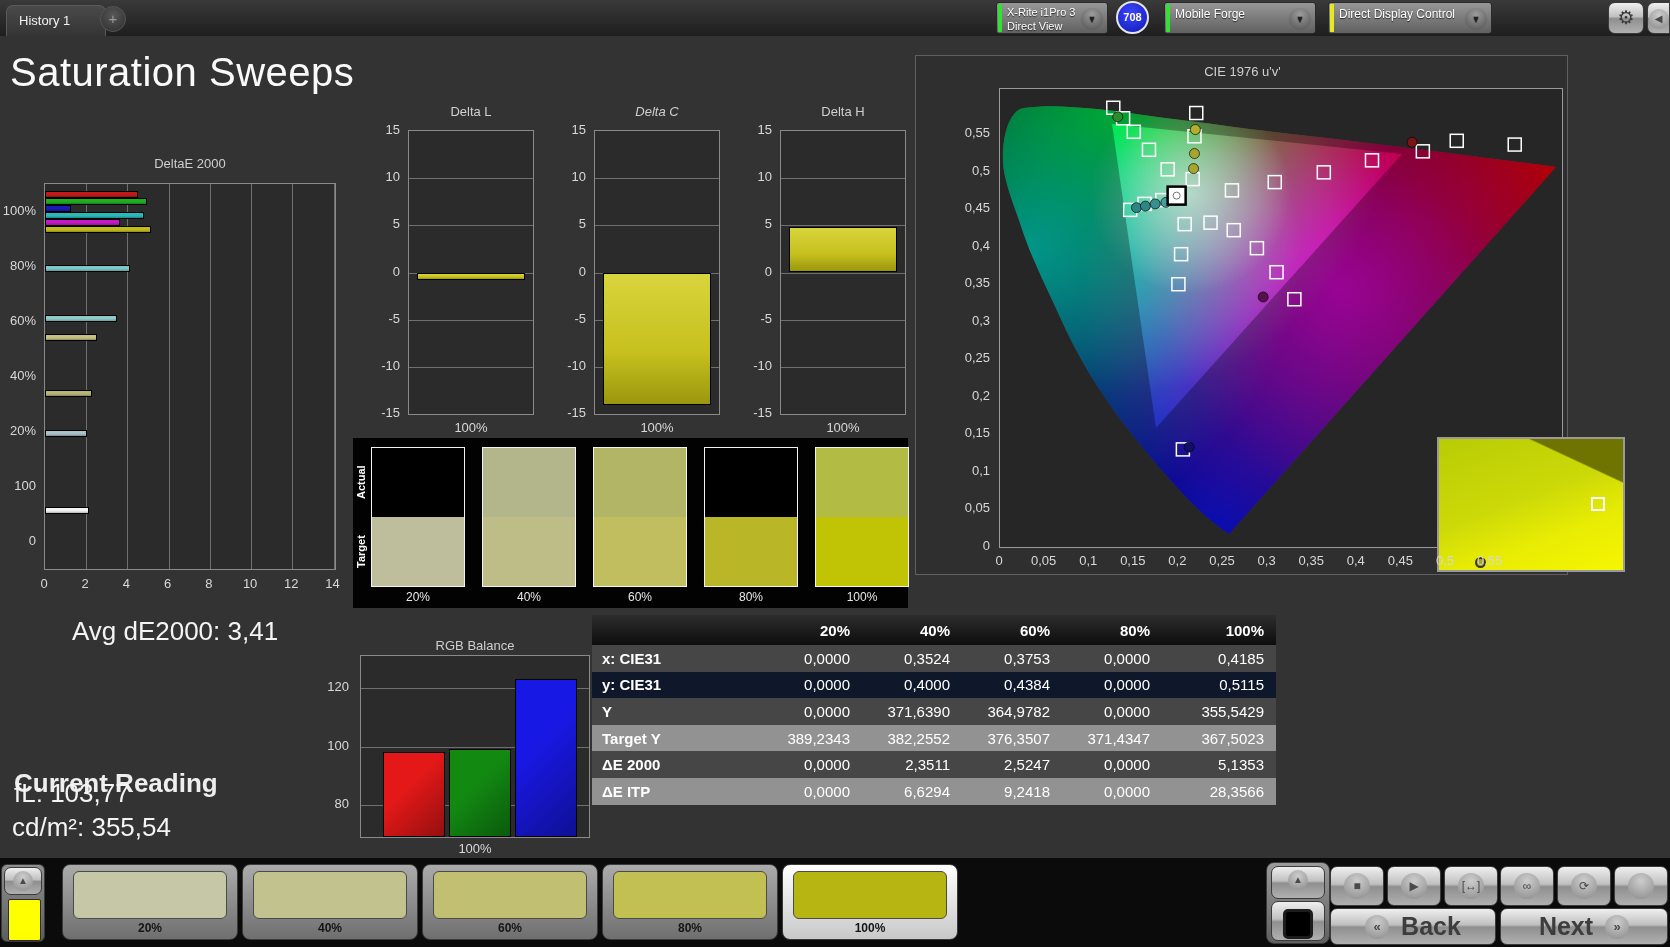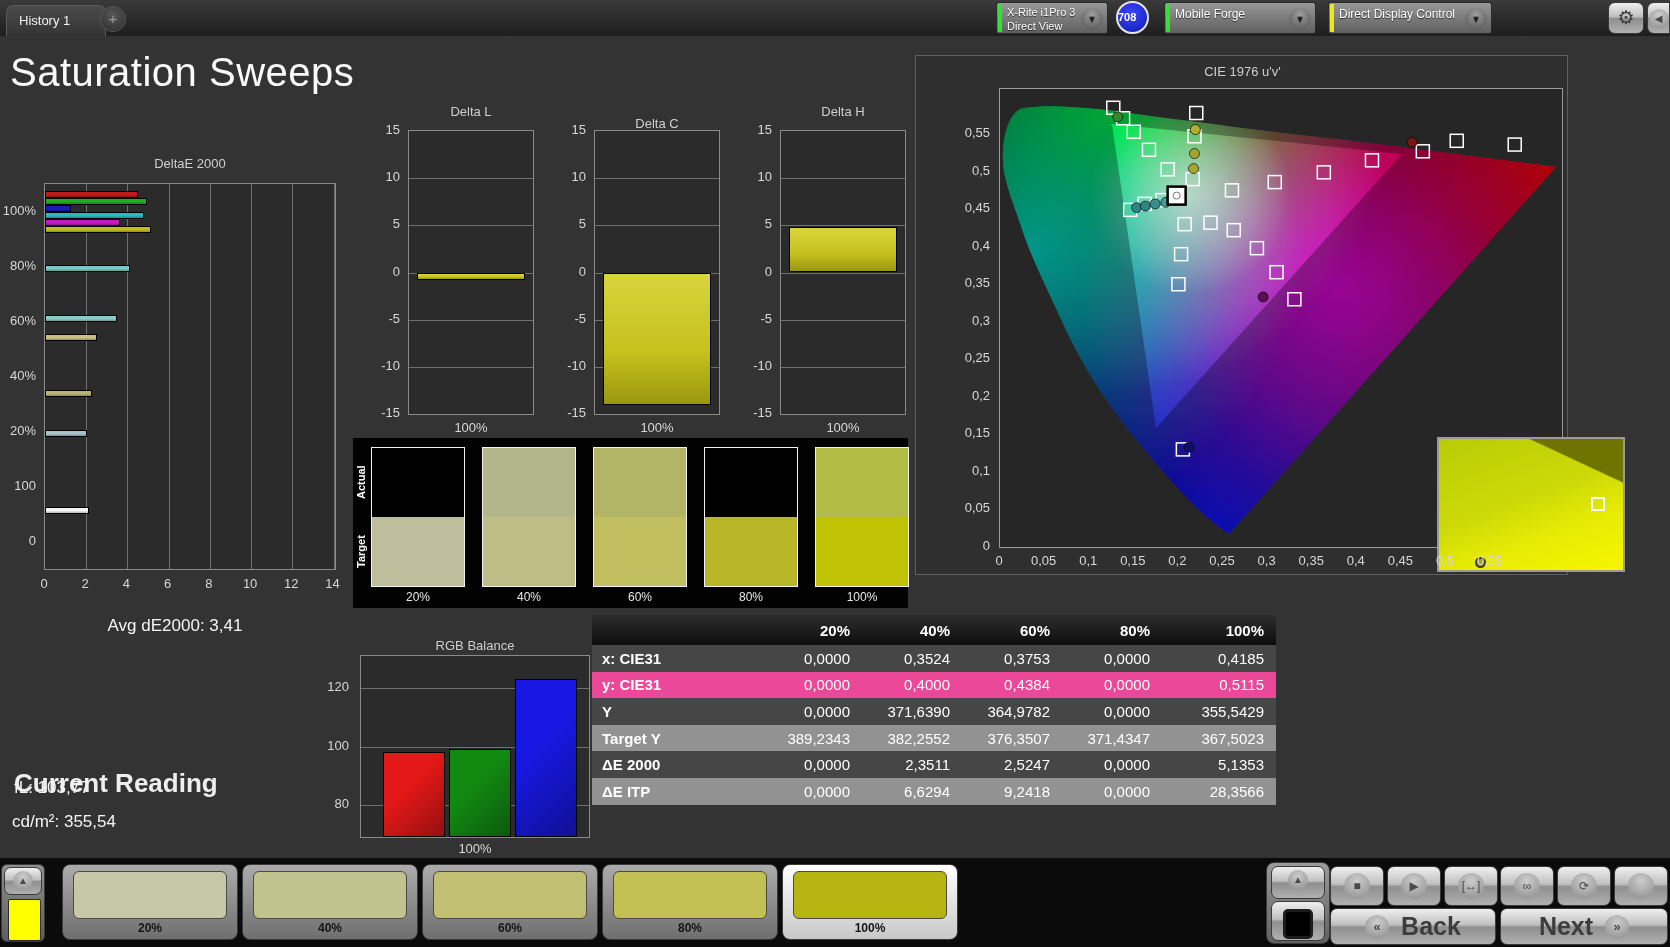--- a/index.html
+++ b/index.html
@@ -17,36 +17,36 @@
   .top-btn{top:2px;height:32px;background:linear-gradient(#979797,#606060);border:1px solid #2a2a2a;
        border-radius:3px;box-sizing:border-box;color:#fff;text-shadow:0 1px 1px rgba(0,0,0,.7);}
   .stripe{position:absolute;left:1px;top:1px;bottom:1px;width:4px;}
   .dd-arrow{position:absolute;right:4px;top:5px;width:22px;height:22px;border-radius:50%;
        background:radial-gradient(circle at 50% 30%,#9d9d9d,#4f4f4f);color:#222;font-size:9px;
        text-align:center;line-height:22px;}
   #meter-btn{left:996px;width:112px;}
   #meter-btn .lines{position:absolute;left:10px;top:2px;font-size:11px;line-height:14px;}
   #badge-708{left:1116px;top:1px;width:33px;height:33px;border-radius:50%;
        background:radial-gradient(circle at 45% 35%,#3d46ff,#0d1bb0);border:2px solid #e6e6e6;
-       box-sizing:border-box;color:#fff;font-size:11px;font-weight:bold;line-height:29px;}
+       box-sizing:border-box;color:#fff;font-size:11px;font-weight:bold;text-align:center;line-height:29px;}
   #source-btn{left:1164px;width:152px;}
   #workflow-btn{left:1328px;width:164px;}
   .one-line{position:absolute;left:10px;top:4px;font-size:12px;}
   .btn-gray{background:linear-gradient(#efefef,#c0c0c0 45%,#8f8f8f 52%,#b0b0b0);
        border:1px solid #3a3a3a;border-radius:7px;box-sizing:border-box;}
   #gear-btn{left:1608px;top:2px;width:36px;height:32px;color:#3c3c3c;font-size:19px;
        text-align:center;line-height:30px;}
   #collapse-btn{left:1647px;top:2px;width:23px;height:32px;border-radius:7px 0 0 7px;}
   #collapse-btn .icon-circle{margin:6px auto 0 auto;}
   .icon-circle{width:20px;height:20px;border-radius:50%;
        background:radial-gradient(circle at 50% 30%,#cdcdcd,#8a8a8a);color:#4a4a4a;
        font-size:10px;text-align:center;line-height:20px;}
   
   #page-title{left:10px;top:50px;font-size:40px;font-weight:300;color:#fafafa;letter-spacing:.5px;}
-  .sum-line{font-size:17px;color:#f4f4f4;}
+  .sum-line{font-size:26px;color:#f4f4f4;}
   #sum-avg{left:40px;top:616px;width:270px;text-align:center;}
   #sum-max{left:40px;top:654px;width:270px;text-align:center;}
   #cur-title{left:14px;top:736px;font-size:26px;font-weight:600;margin-top:32px;}
   #cur-xy{left:14px;top:740px;width:320px;}
   #cur-xy .yv{position:absolute;left:150px;top:0;}
   #cur-fl{left:14px;top:778px;}
   #cur-cd{left:12px;top:812px;}
   
   .plot{background:#2b2b2b;border:1px solid #8a8a8a;box-sizing:border-box;}
   .chart-title{font-size:13px;color:#cfcfcf;text-align:center;}
@@ -196,21 +196,21 @@
       </div>
       <div class="abs plot" style="left: 408px; top: 130px; width: 126px; height: 285px;">
         <div class="gridh" style="top: 47.1667px;"></div>
         <div class="gridh" style="top: 94.3333px;"></div>
         <div class="gridh" style="top: 141.5px;"></div>
         <div class="gridh" style="top: 188.667px;"></div>
         <div class="gridh" style="top: 235.833px;"></div>
         <div class="vbar" style="left: 8px; width: 108px; top: 141.5px; height: 7.54667px; background: linear-gradient(rgb(216, 212, 60), rgb(198, 193, 30) 60%, rgb(154, 151, 14));"></div>
       </div>
       <div class="abs tick-label" style="left: 408px; top: 420px; width: 126px; text-align: center;">100%</div>
-      <div class="abs chart-title" style="left: 594px; top: 116px; width: 126px;">Delta C</div>
+      <div class="abs chart-title" style="left: 594px; top: 104px; width: 126px; font-style: italic;">Delta C</div>
       <div class="abs" style="left: 558px; top: 130px; width: 32px; height: 285px;">
         <div class="tick-label" style="right: 4px; top: -8px; width: 28px; text-align: right;">15</div>
         <div class="tick-label" style="right: 4px; top: 39.1667px; width: 28px; text-align: right;">10</div>
         <div class="tick-label" style="right: 4px; top: 86.3333px; width: 28px; text-align: right;">5</div>
         <div class="tick-label" style="right: 4px; top: 133.5px; width: 28px; text-align: right;">0</div>
         <div class="tick-label" style="right: 4px; top: 180.667px; width: 28px; text-align: right;">-5</div>
         <div class="tick-label" style="right: 4px; top: 227.833px; width: 28px; text-align: right;">-10</div>
         <div class="tick-label" style="right: 4px; top: 275px; width: 28px; text-align: right;">-15</div>
       </div>
       <div class="abs plot" style="left: 594px; top: 130px; width: 126px; height: 285px;">
@@ -436,21 +436,21 @@
         <div class="t-cell">100%</div>
       </div>
       <div class="t-row" style="background: rgb(70, 70, 70);">
         <div class="t-label">x: CIE31</div>
         <div class="t-cell">0,0000</div>
         <div class="t-cell">0,3524</div>
         <div class="t-cell">0,3753</div>
         <div class="t-cell">0,0000</div>
         <div class="t-cell">0,4185</div>
       </div>
-      <div class="t-row" style="background: #ec4899;">
+      <div class="t-row" style="background: #0f172a;">
         <div class="t-label">y: CIE31</div>
         <div class="t-cell">0,0000</div>
         <div class="t-cell">0,4000</div>
         <div class="t-cell">0,4384</div>
         <div class="t-cell">0,0000</div>
         <div class="t-cell">0,5115</div>
       </div>
       <div class="t-row" style="background: rgb(70, 70, 70);">
         <div class="t-label">Y</div>
         <div class="t-cell">0,0000</div>

